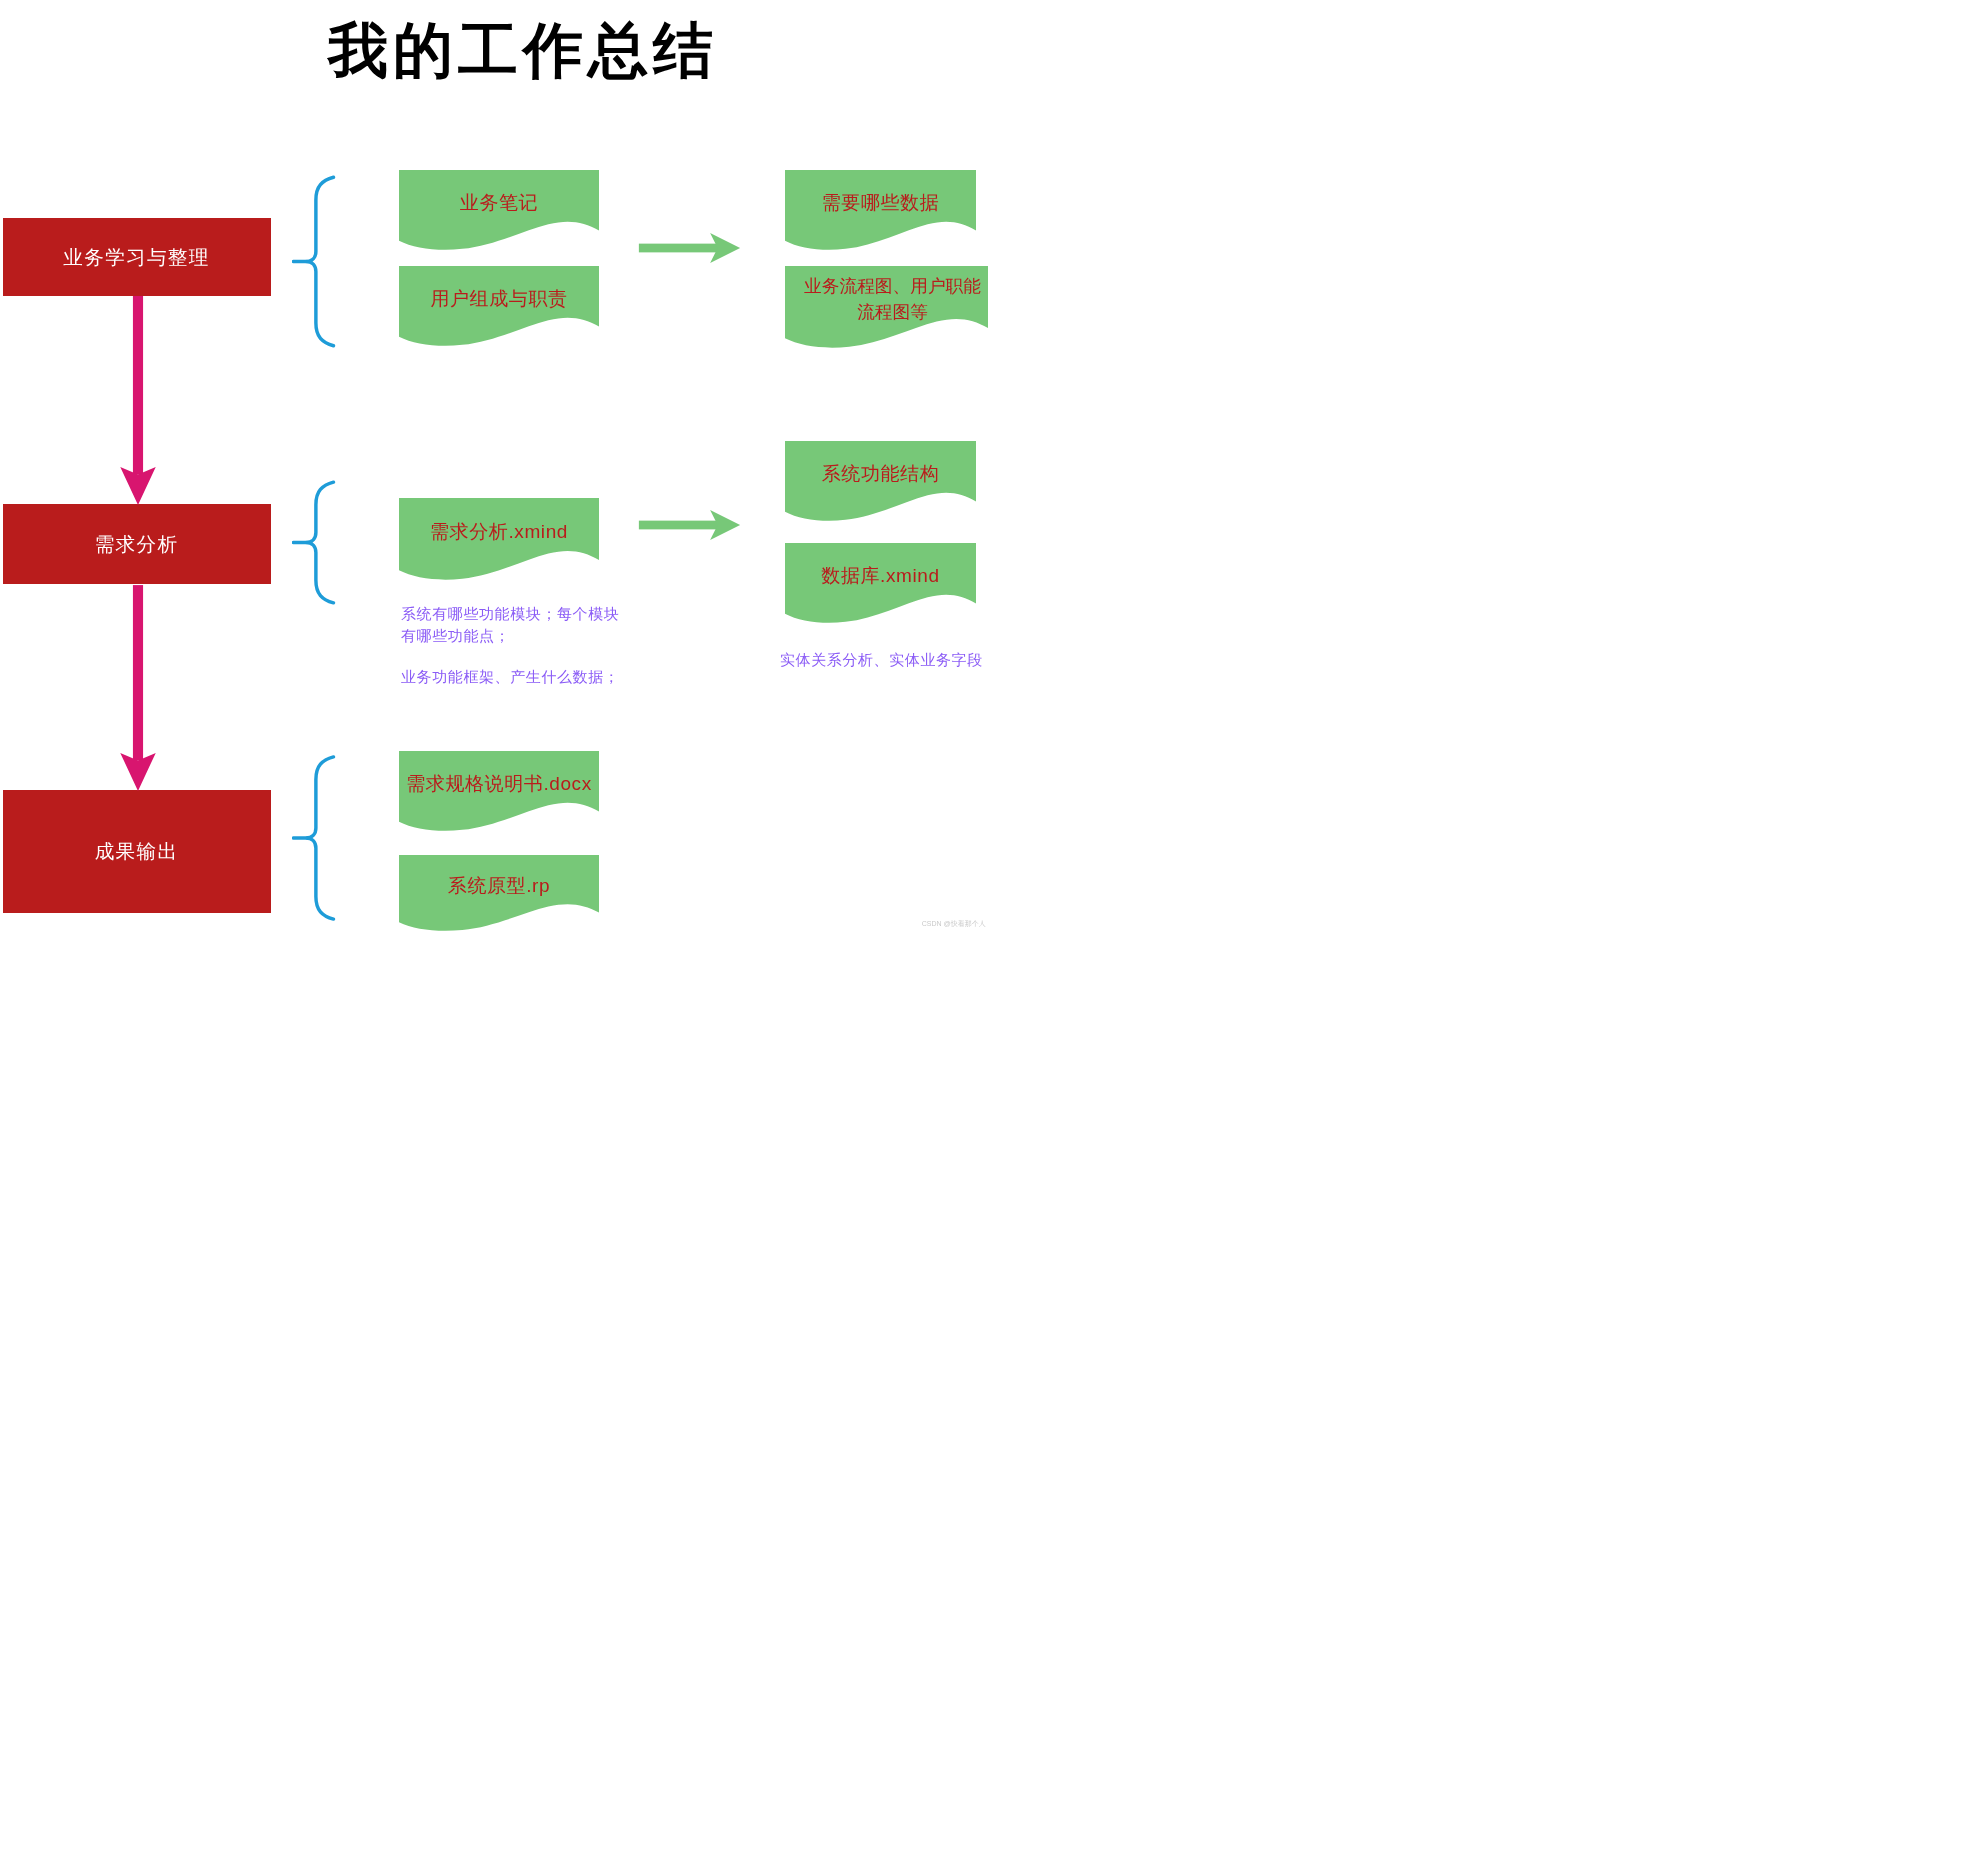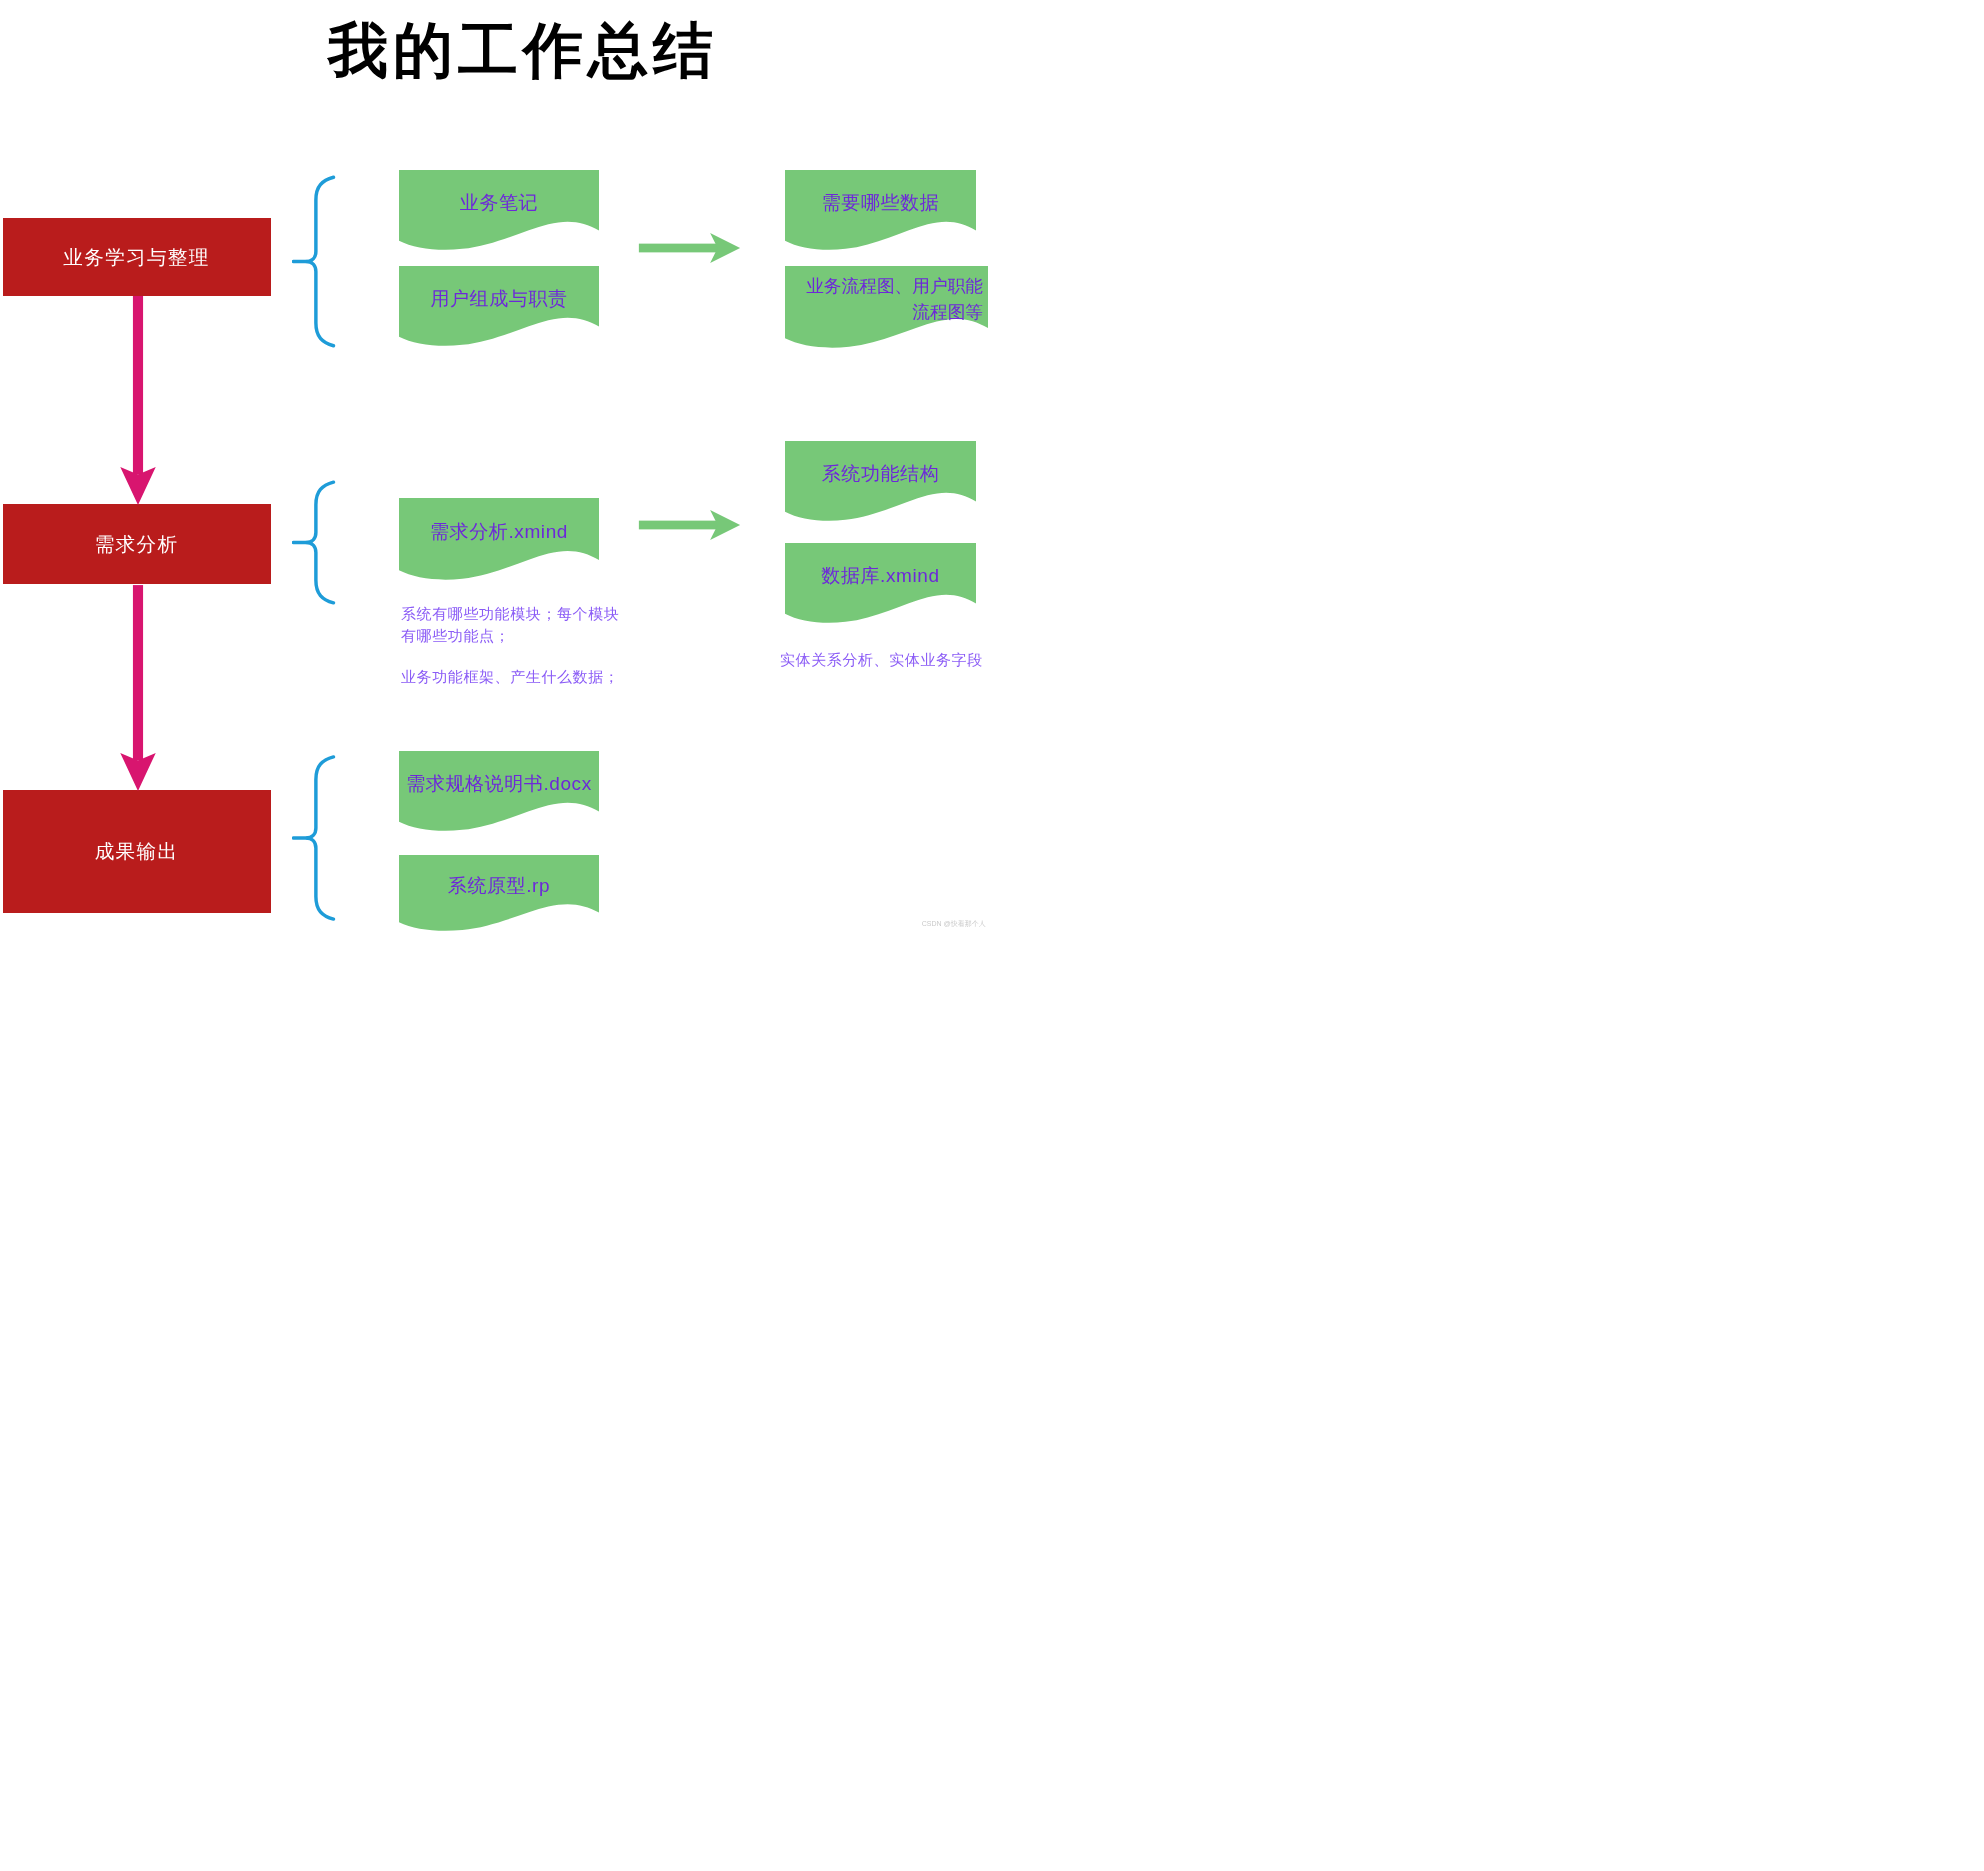--- a/index.html
+++ b/index.html
@@ -13,21 +13,21 @@
     font-size:60px;font-weight:700;color:#000;letter-spacing:5px;white-space:nowrap;margin-left:27px;
   }
   .stage{
     position:absolute;left:2.5px;width:268px;background:#b91c1c;
     display:flex;align-items:center;justify-content:center;
   }
   .stage span{color:#fff;font-size:19.6px;letter-spacing:1.3px;}
   .doc{position:absolute;display:flex;align-items:center;justify-content:center;}
   .doc svg{position:absolute;left:0;top:0;width:100%;height:100%;}
   .doc .doc-label{
-    position:relative;color:#6d28d9;font-size:19px;letter-spacing:0.6px;text-align:right;
+    position:relative;color:#b91c1c;font-size:19px;letter-spacing:0.6px;text-align:center;
     padding:0 5px 16.5px 5px;line-height:1.45;
   }
   .doc.small-label .doc-label{font-size:17.7px;letter-spacing:0;}
   .note{position:absolute;color:#8b5cf6;font-size:15px;line-height:21.5px;letter-spacing:0.6px;}
   .watermark{position:absolute;right:6.3px;top:919px;color:#c9c9c9;font-size:7px;}
   svg{display:block;}
 </style>
 </head>
 <body>
 

